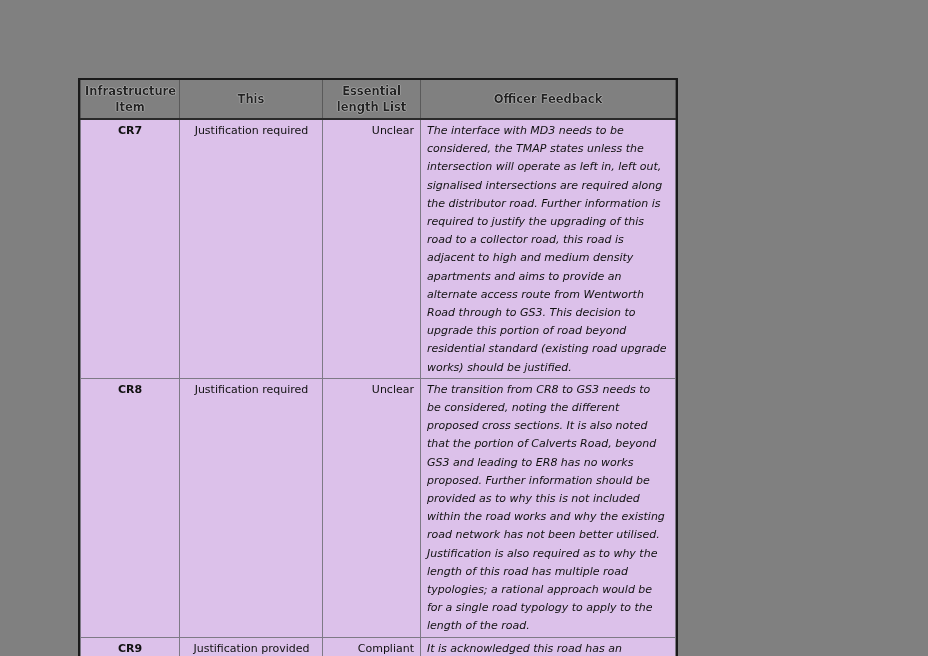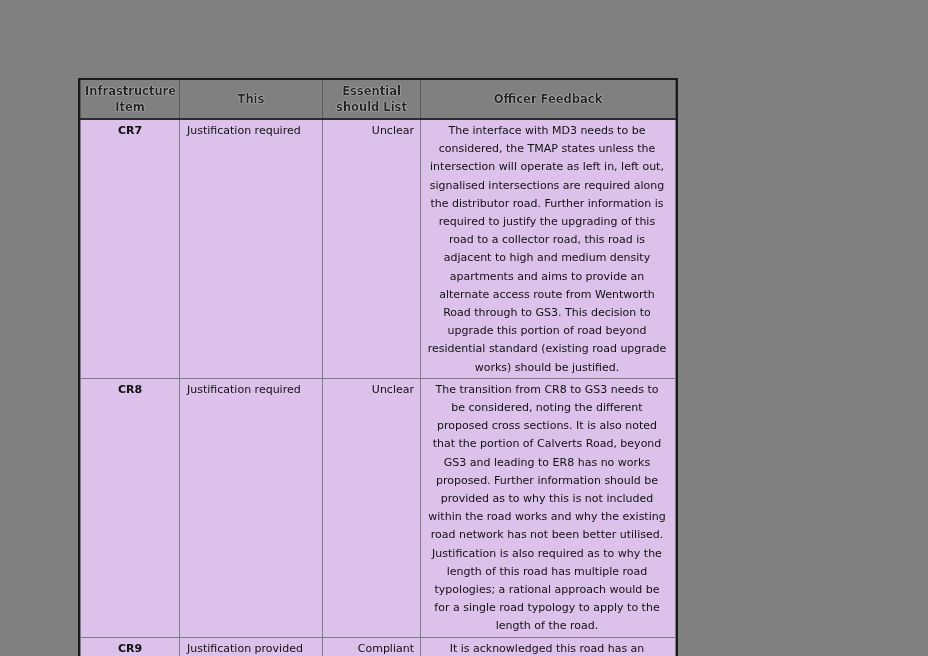--- a/index.html
+++ b/index.html
@@ -46,41 +46,41 @@
       font-size: 11px;
       line-height: 18.2px;
       color: #111;
       vertical-align: top;
       padding: 2px 6px 1px 6px;
       border: 1px solid #7e7a86;
     }
     tr.purple td { background: #dcc1ea; }
     tr.yellow td { background: #0ea5e9; }
     td.item { text-align: center; font-weight: bold; }
-    td.nexus { text-align: left; padding-left: 7px; }
+    td.nexus { text-align: center; padding-left: 7px; }
     td.ewl { text-align: right; }
-    td.feedback { text-align: center; padding-left: 6px; padding-right: 8px; }
+    td.feedback { text-align: left; padding-left: 6px; padding-right: 8px; font-style: italic; }
     tr.purple td.feedback { height: auto; }
   </style>
 </head>
 <body>
 
 <div class="table-wrap">
   <table>
     <colgroup>
       <col class="c1">
         <col class="c2">
         <col class="c3">
         <col class="c4">
     </colgroup>
     <thead>
       <tr>
         <th>Infrastructure Item</th>
         <th>This</th>
-        <th>Essential should List</th>
+        <th>Essential length List</th>
         <th>Officer Feedback</th>
       </tr>
     </thead>
     <tbody>
       <tr class="purple" style="height:166px;">
         <td class="item">CR7</td>
         <td class="nexus">Justification required</td>
         <td class="ewl">Unclear</td>
         <td class="feedback">The interface with MD3 needs to be considered, the TMAP states unless the intersection will operate as left in, left out, signalised intersections are required along the distributor road. Further information is required to justify the upgrading of this road to a collector road, this road is adjacent to high and medium density apartments and aims to provide an alternate access route from Wentworth Road through to GS3. This decision to upgrade this portion of road beyond residential standard (existing road upgrade works) should be justified.</td>
       </tr>

